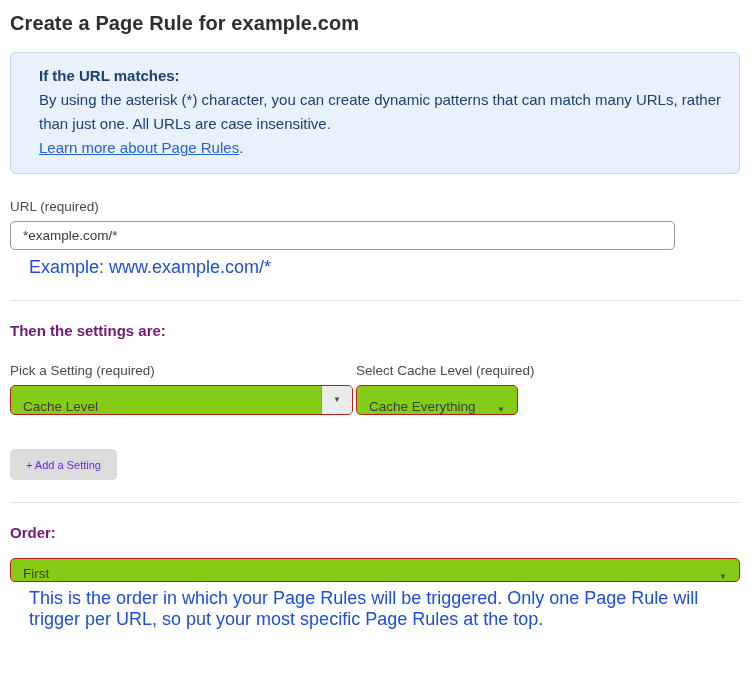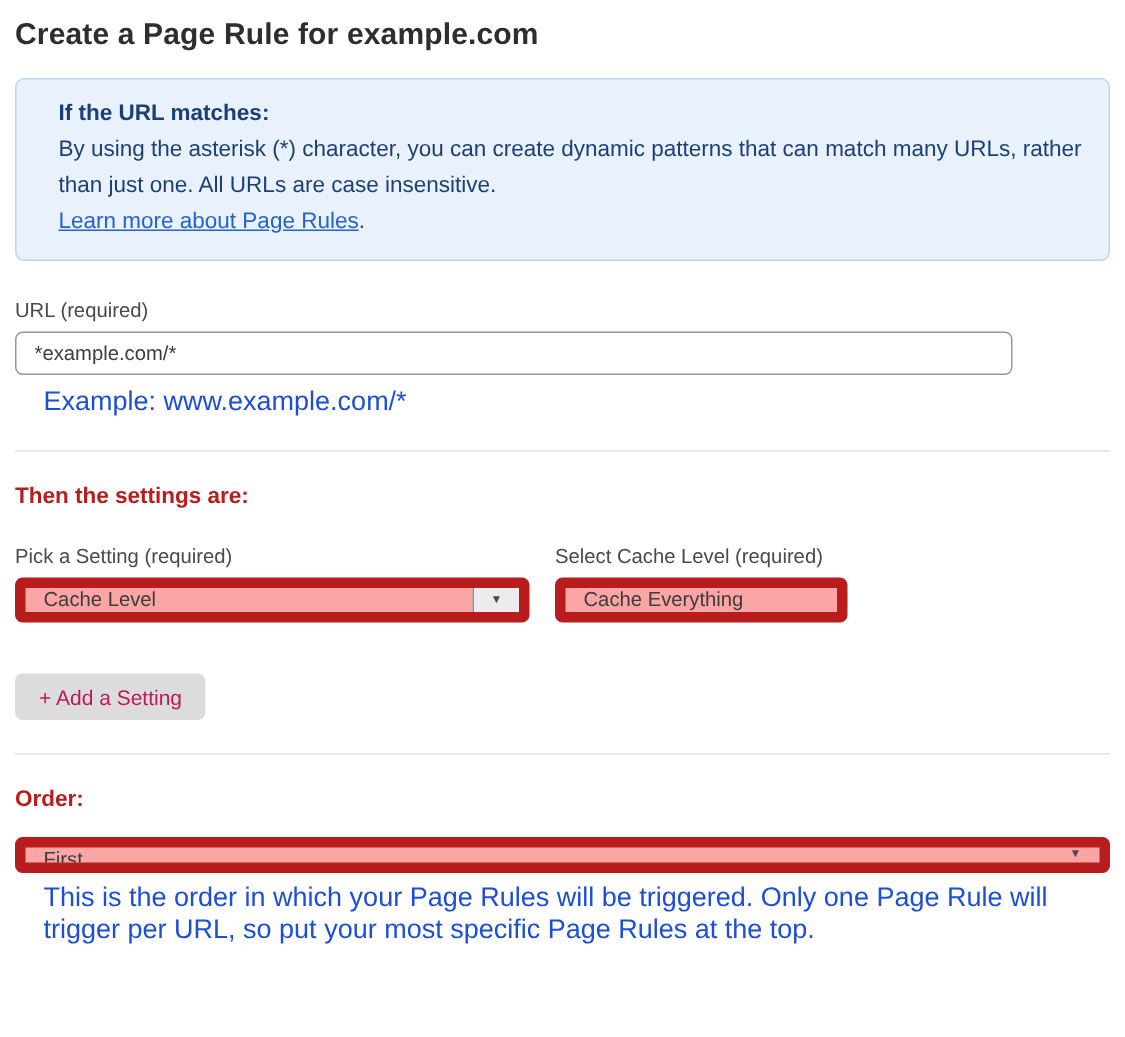--- a/index.html
+++ b/index.html
@@ -68,37 +68,37 @@
 
   .divider {
     border: none;
     border-top: 1px solid #e2e2e2;
     margin: 22px 0 0 0;
   }
 
   .section-heading {
     font-size: 15px;
     font-weight: bold;
-    color: #b91c1c;
+    color: #701a75;
     margin-top: 21px;
   }
 
   
   .settings-row {
     display: flex;
-    gap: 17px;
+    gap: 3px;
     margin-top: 24px;
   }
   .select-box {
     display: flex;
-    align-items: flex-start;
+    align-items: flex-end;
     height: 30px;
-    border: 7px solid #b91c1c;
+    border: 1px solid #b91c1c;
     border-radius: 5px;
-    background: #fca5a5;
+    background: #84cc16;
     font-size: 13.5px;
     color: #3c3c3c;
     cursor: pointer;
     overflow: hidden;
   }
   .select-box .select-value {
     flex: 1;
     padding: 0 12px;
     white-space: nowrap;
   }
@@ -110,33 +110,33 @@
   .select-setting { width: 343px; }
   .select-setting .arrow-segment {
     width: 31px;
     height: 100%;
     background: #ececec;
     border-left: 1px solid #8f8f8f;
     display: flex;
     align-items: center;
     justify-content: center;
   }
-  .select-cache { width: 195px; flex-direction: column; }
+  .select-cache { width: 162px; }
   .select-cache .arrow { margin-right: 12px; }
 
   .btn {
     display: inline-block;
     border: none;
     border-radius: 5px;
     font-family: "Liberation Sans", sans-serif;
-    font-size: 14px;
+    font-size: 11px;
     cursor: pointer;
     height: 31px;
     padding: 0 16px;
-    color: #be185d;
+    color: #6d28d9;
     background: #dcdcdc;
   }
   .add-setting-btn { margin-top: 34px; }
 
   .order-section .field-label { margin-top: 21px; margin-bottom: 0; }
   .select-order {
     width: 730px;
     height: 24px;
     margin-top: 17px;
   }

